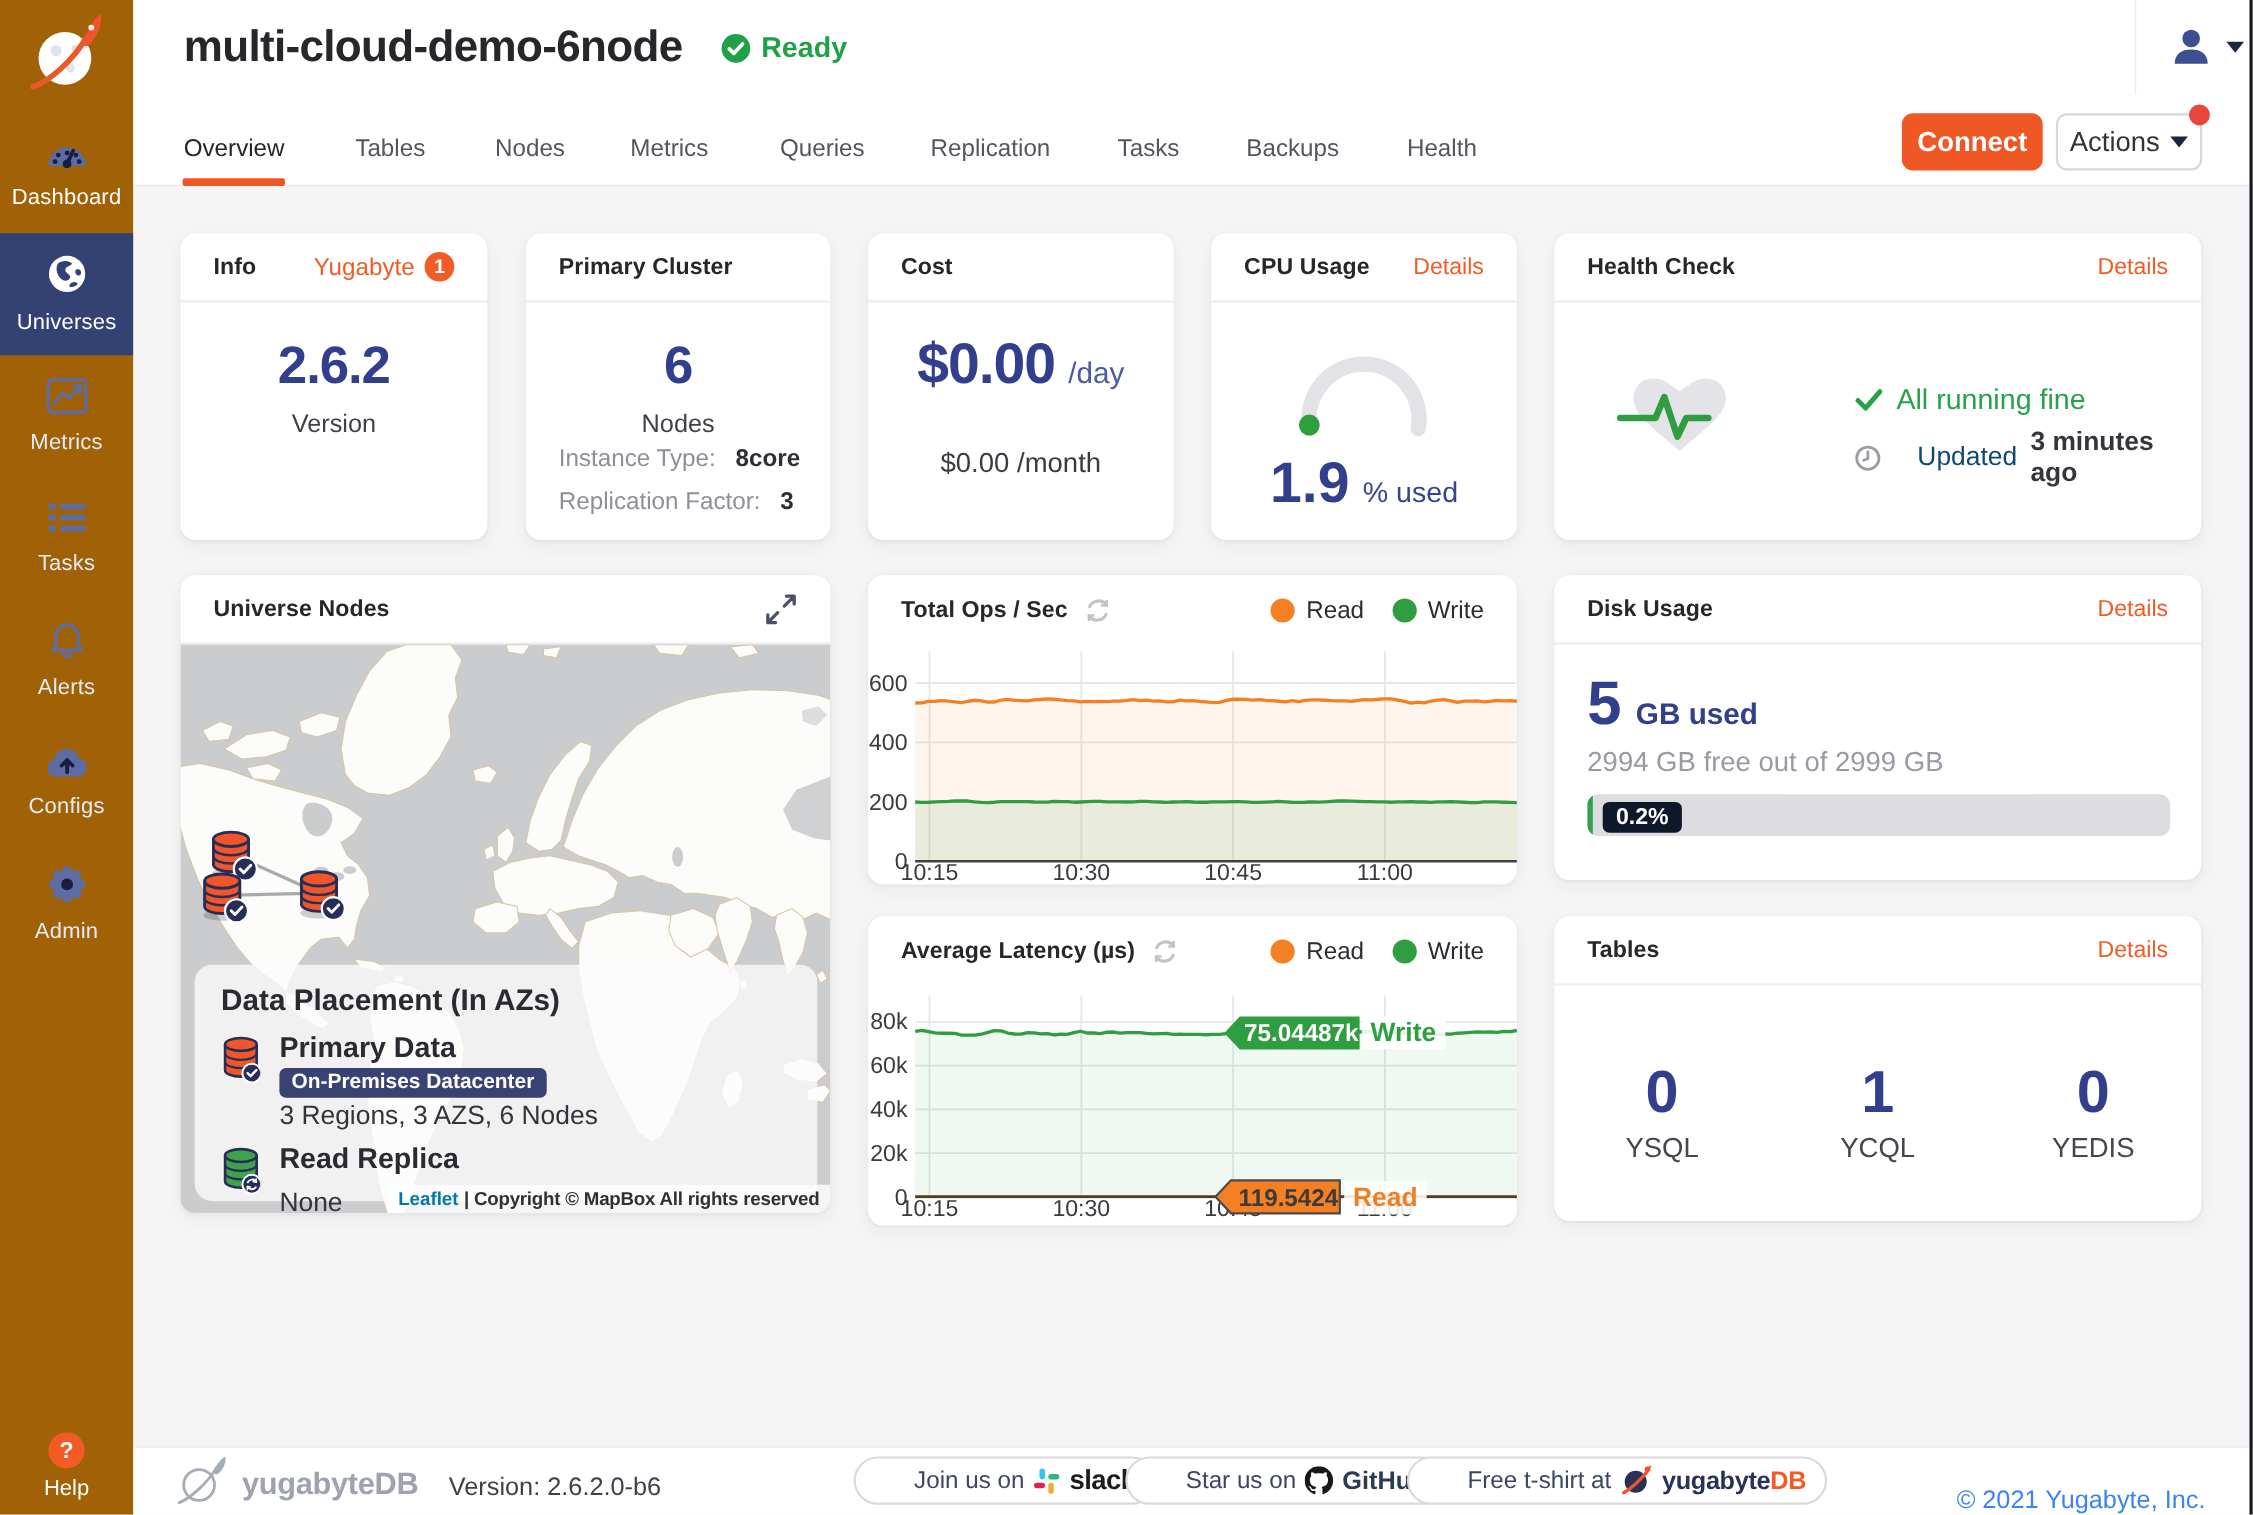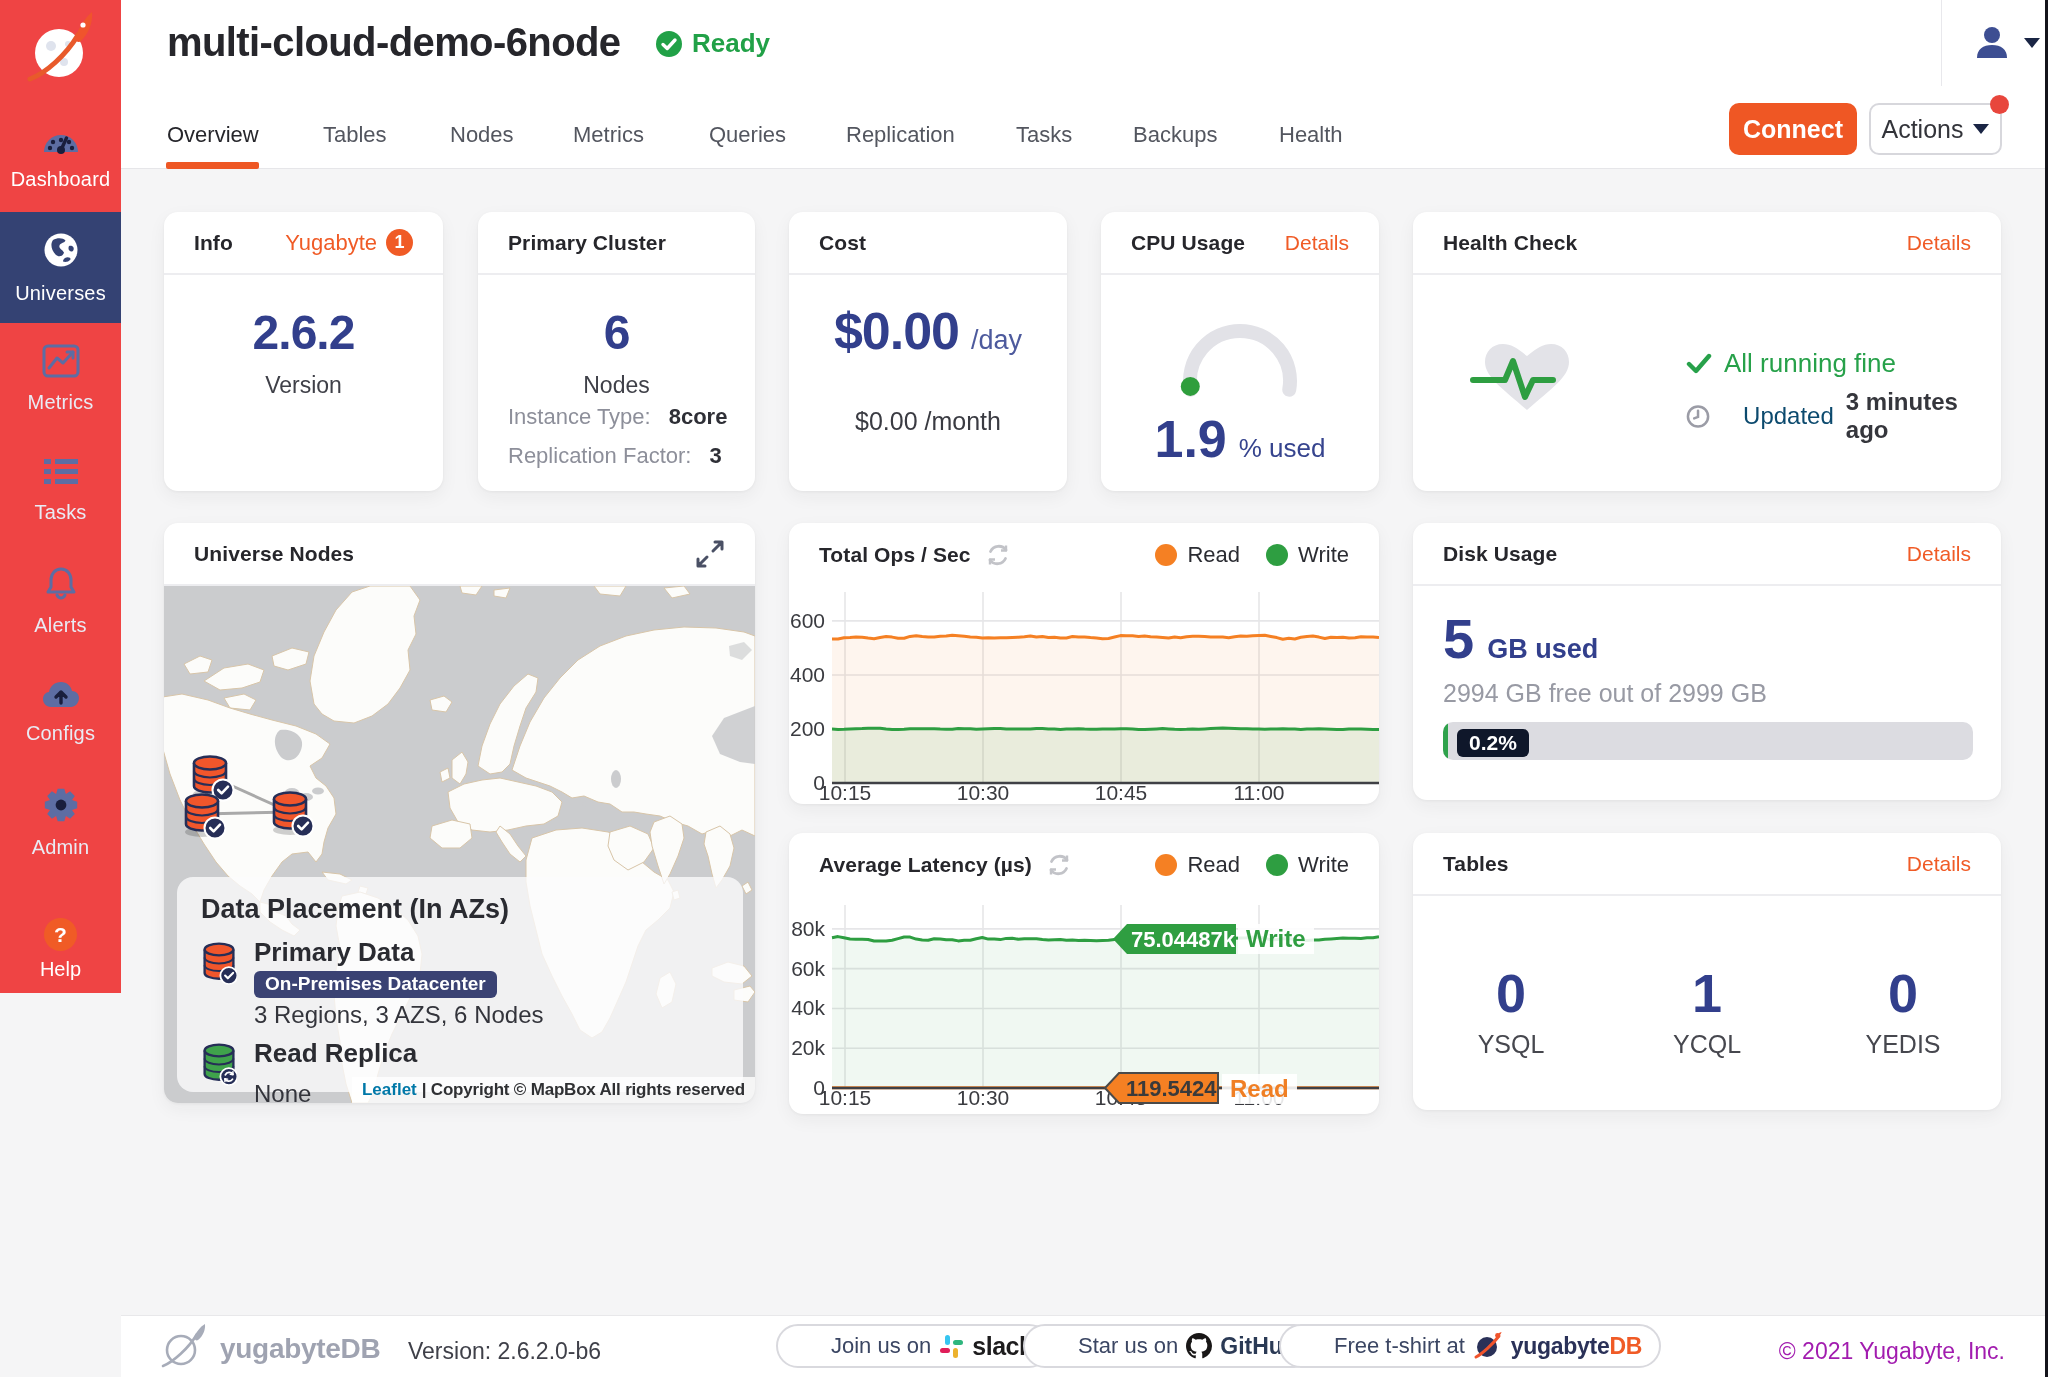--- a/index.html
+++ b/index.html
@@ -1,21 +1,21 @@
 <!DOCTYPE html>
 <html><head>
 <meta charset="utf-8">
 <style>
   * { margin:0; padding:0; box-sizing:border-box; }
   html,body { width:2048px; height:1377px; overflow:hidden; }
   body { font-family:"Liberation Sans","DejaVu Sans",sans-serif; background:#F5F5F6; position:relative; }
   #app { position:absolute; inset:0; width:2048px; height:1377px; }
 
   
-  .sidebar { position:absolute; left:0; top:0; width:121px; height:993px; background:#ef4444; z-index:30; }
+  .sidebar { position:absolute; left:0; top:0; width:121px; height:1377px; background:#a16207; z-index:30; }
   .side-logo { position:absolute; left:0; top:8px; width:121px; height:80px; display:flex; align-items:center; justify-content:center; }
   .nav-item { position:absolute; left:0; width:121px; height:111px; display:flex; flex-direction:column; align-items:center; justify-content:center; gap:9px; cursor:pointer; }
   .nav-item.active { background:#344273; }
   .nav-item .lbl { font-size:20px; color:#E9EBF4; letter-spacing:.2px; }
   .nav-item.bright .lbl { color:#FFFFFF; }
   .nav-help { position:absolute; left:0; bottom:12px; width:121px; display:flex; flex-direction:column; align-items:center; gap:7px; cursor:pointer; }
   .nav-help .lbl { font-size:20px; color:#FFFFFF; }
   .help-circle { width:33px; height:33px; border-radius:50%; background:#F05B26; color:#fff; font-size:21px; font-weight:700; display:flex; align-items:center; justify-content:center; }
 
   
@@ -122,21 +122,21 @@
   .footer { position:absolute; left:121px; bottom:0; width:1927px; height:62px; background:#fff; border-top:1px solid #E8E8EA; z-index:20; }
   .ft-logo { position:absolute; left:37px; top:8px; }
   .ft-brand { position:absolute; left:99px; top:17px; font-size:28px; font-weight:700; color:#9FA3B1; letter-spacing:-.3px; }
   .ft-version { position:absolute; left:287px; top:22px; font-size:23px; color:#3F4049; }
   .ft-btn { position:absolute; top:8px; height:44px; border:2px solid #D9D9DE; border-radius:22px; background:#fff; display:flex; align-items:center; justify-content:center; gap:9px; cursor:pointer; white-space:nowrap; padding:0 17px; gap:8px; }
   .ft-btn .pre { font-size:22px; color:#3B4663;margin-left:36px; }
   .ft-slack-word { font-size:25px; font-weight:800; color:#1D1C1D; letter-spacing:-.5px; }
   .ft-gh-word { font-size:23px; font-weight:700; color:#2B3A55; }
   .ft-yb-word { font-size:23px; font-weight:800; letter-spacing:-.3px; }
   .ft-yb-word .yb { color:#2A3158;margin-top:28px; } .ft-yb-word .db { color:#F05B26; }
-  .ft-copy { position:absolute; right:43px; top:22px; font-size:23px; color:#a21caf; }
+  .ft-copy { position:absolute; right:43px; top:34px; font-size:23px; color:#3b82f6; }
 
   .right-strip { position:absolute; right:0; top:0; width:3px; height:1377px; background:#14141B; z-index:50; }
 </style>
 </head>
 <body>
 
 <div id="app">
 
   <nav class="sidebar">
     <div class="side-logo">

